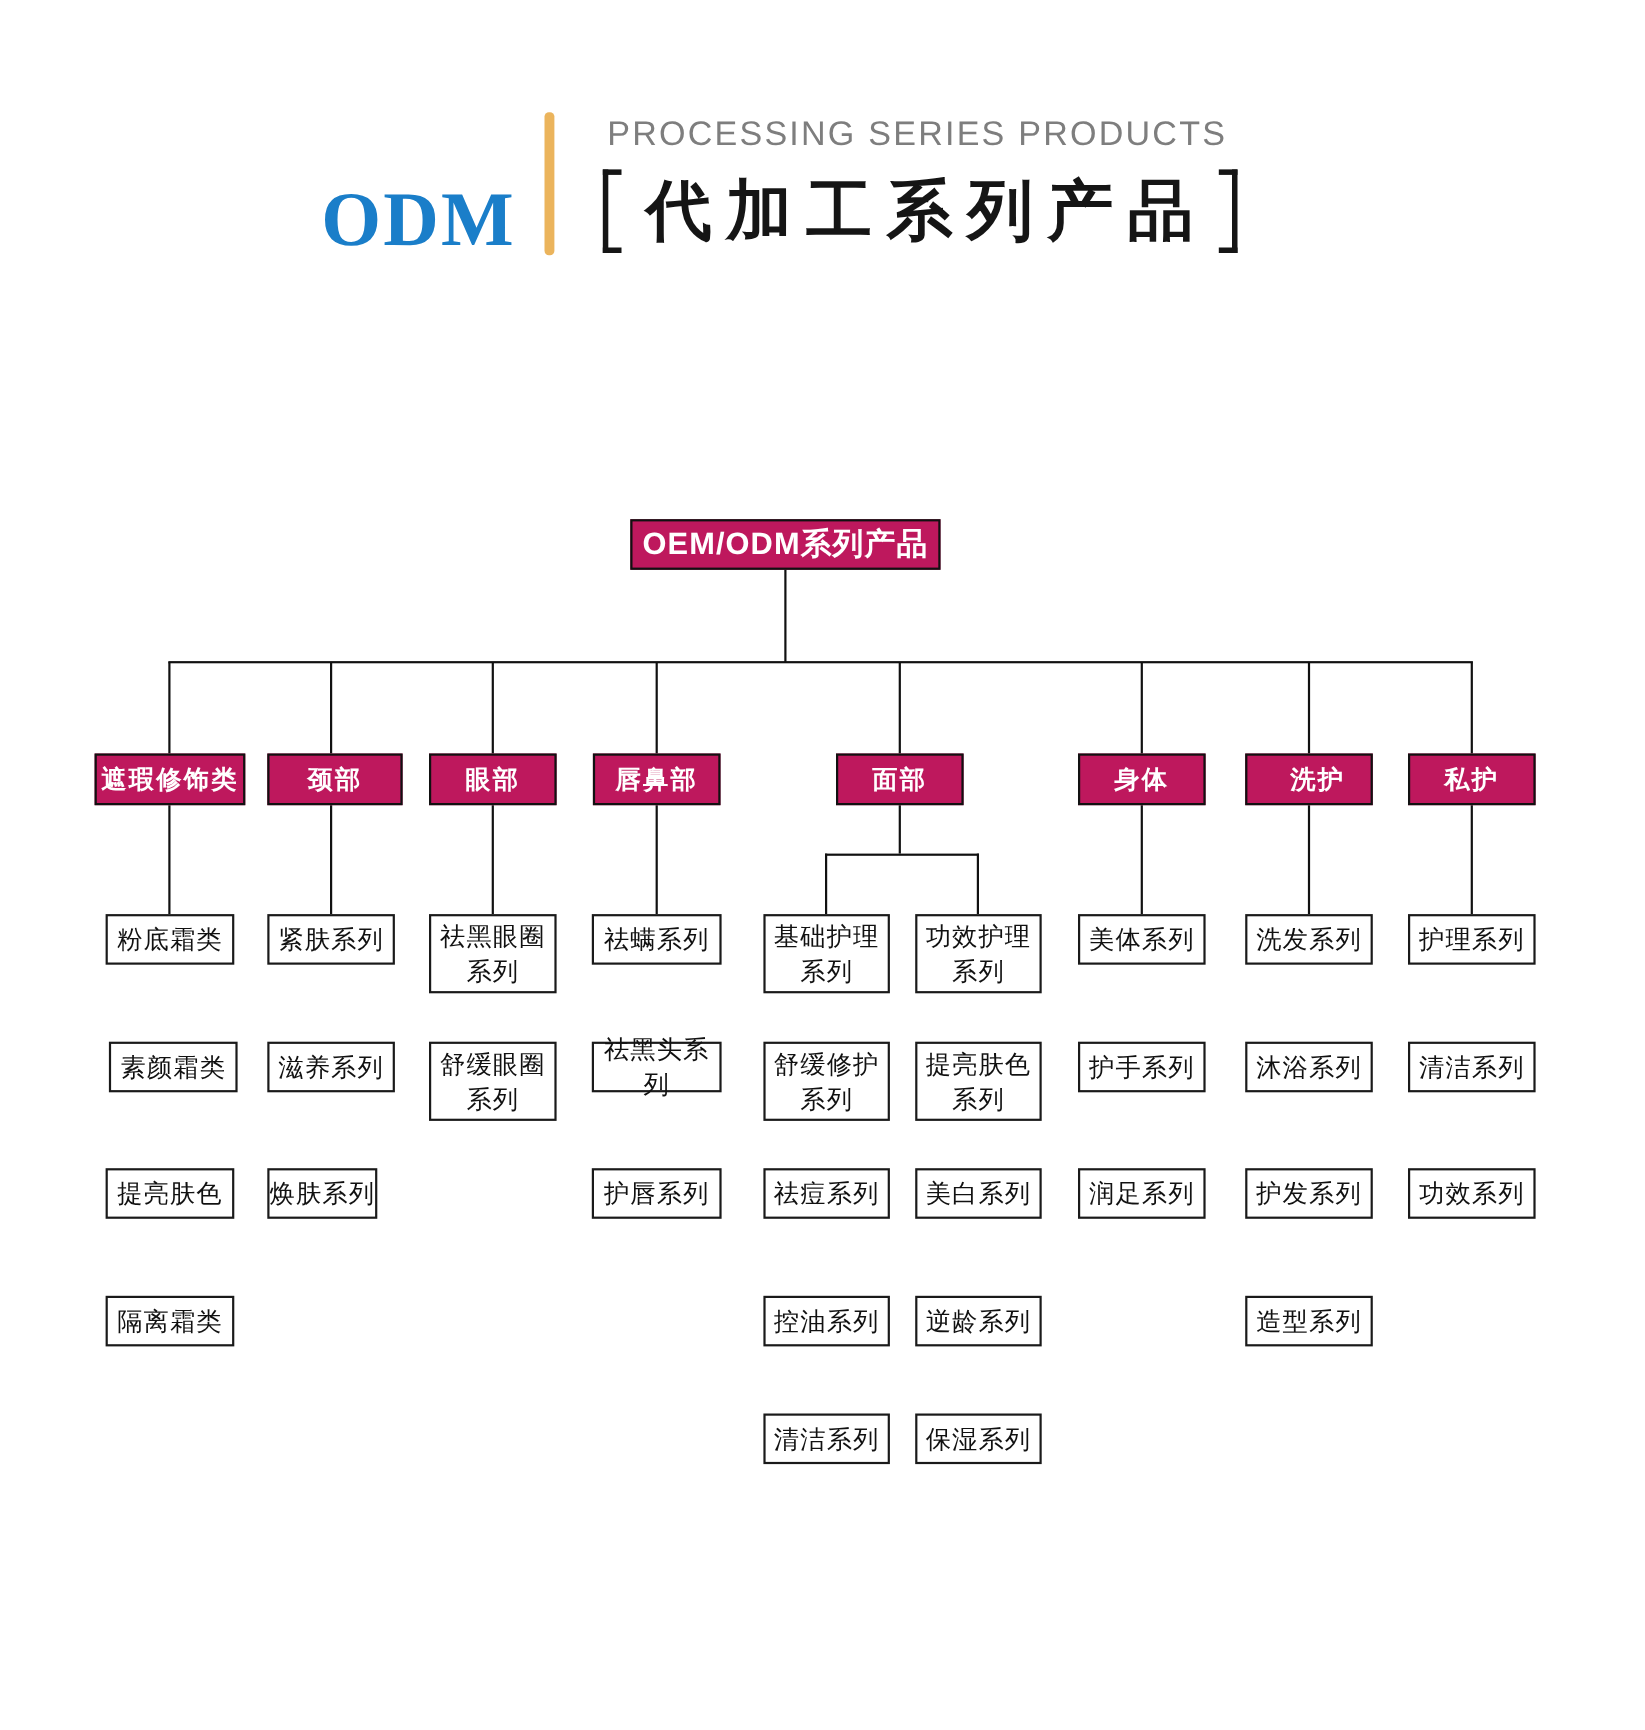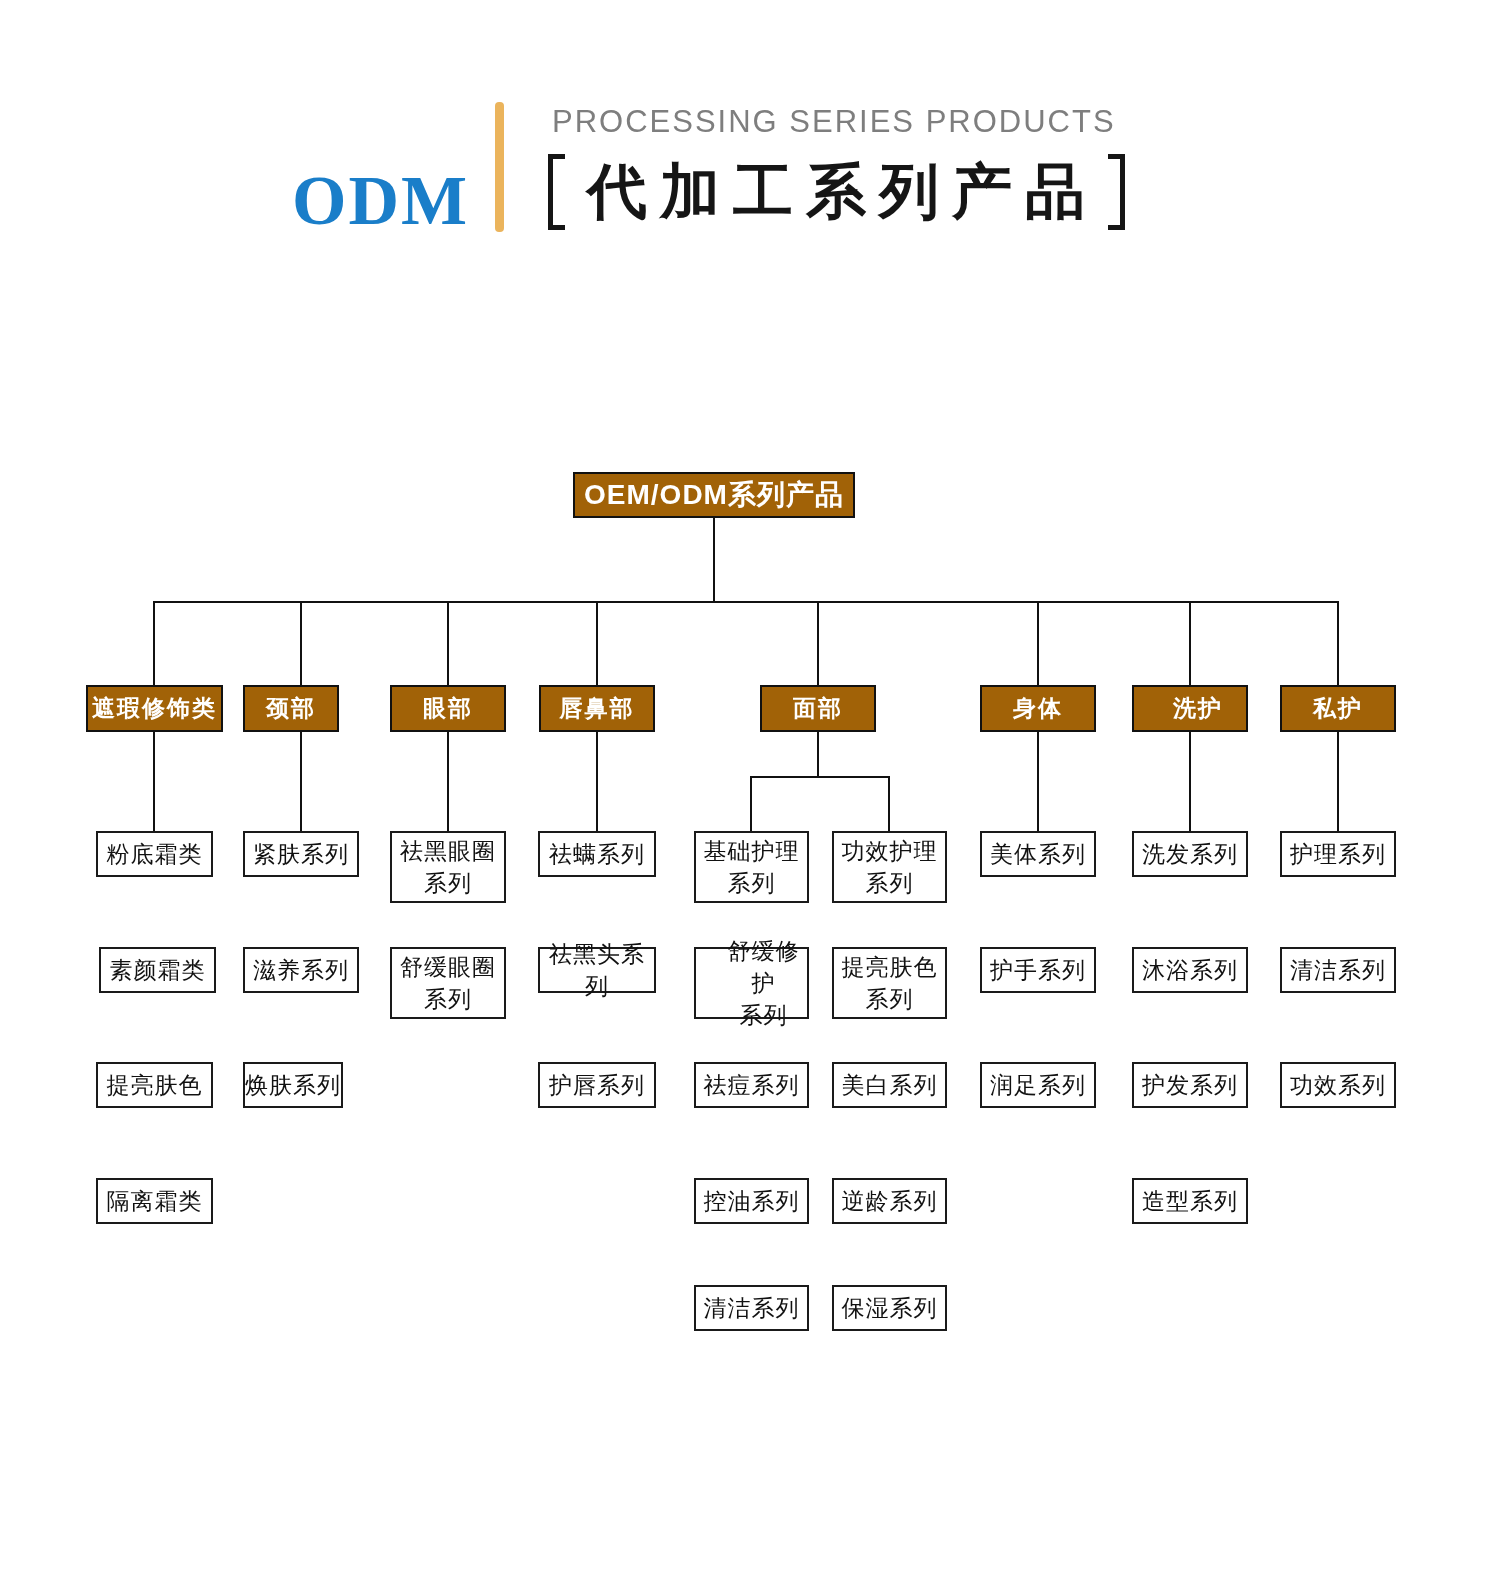--- a/index.html
+++ b/index.html
@@ -63,21 +63,21 @@
   .node{
     position:absolute;
     box-sizing:border-box;
     display:flex;
     align-items:center;
     justify-content:center;
     text-align:center;
     white-space:pre-line;
   }
   .node.blue{
-    background:#a16207;
+    background:#be185d;
     border:2px solid #111111;
     color:#ffffff;
     font-weight:bold;
     font-size:23px;
     letter-spacing:2px;
   }
   .node.root{
     font-size:28px;
     letter-spacing:1px;
   }
@@ -128,21 +128,21 @@
   <div class="lv" style="left:1037px;top:732px;height:99px;"></div>
   <div class="lv" style="left:1189px;top:732px;height:99px;"></div>
   <div class="lv" style="left:1337px;top:732px;height:99px;"></div>
 
   <div class="lv" style="left:817px;top:732px;height:44px;"></div>
   <div class="lh" style="left:750px;top:776px;width:140px;"></div>
   <div class="lv" style="left:750px;top:776px;height:55px;"></div>
   <div class="lv" style="left:888px;top:776px;height:55px;"></div>
 
   <div class="node blue" style="left:86px;top:685px;width:137px;height:47px;">遮瑕修饰类</div>
-  <div class="node blue" style="left:243px;top:685px;width:96px;height:47px;">颈部</div>
+  <div class="node blue" style="left:243px;top:685px;width:123px;height:47px;">颈部</div>
   <div class="node blue" style="left:390px;top:685px;width:116px;height:47px;">眼部</div>
   <div class="node blue" style="left:539px;top:685px;width:116px;height:47px;">唇鼻部</div>
   <div class="node blue" style="left:760px;top:685px;width:116px;height:47px;">面部</div>
   <div class="node blue" style="left:980px;top:685px;width:116px;height:47px;">身体</div>
   <div class="node blue" style="left:1132px;top:685px;width:116px;height:47px;padding-left:16px;">洗护</div>
   <div class="node blue" style="left:1280px;top:685px;width:116px;height:47px;">私护</div>
 
   <div class="node white" style="left:96px;top:831px;width:117px;height:46px;">粉底霜类</div>
   <div class="node white" style="left:99px;top:947px;width:117px;height:46px;">素颜霜类</div>
   <div class="node white" style="left:96px;top:1062px;width:117px;height:46px;">提亮肤色</div>
@@ -156,21 +156,21 @@
 系列</div>
   <div class="node white" style="left:390px;top:947px;width:116px;height:72px;">舒缓眼圈
 系列</div>
 
   <div class="node white" style="left:538px;top:831px;width:118px;height:46px;">祛螨系列</div>
   <div class="node white" style="left:538px;top:947px;width:118px;height:46px;">祛黑头系列</div>
   <div class="node white" style="left:538px;top:1062px;width:118px;height:46px;">护唇系列</div>
 
   <div class="node white" style="left:694px;top:831px;width:115px;height:72px;">基础护理
 系列</div>
-  <div class="node white" style="left:694px;top:947px;width:115px;height:72px;padding-left:24px;">舒缓修护
+  <div class="node white" style="left:694px;top:947px;width:115px;height:72px;">舒缓修护
 系列</div>
   <div class="node white" style="left:694px;top:1062px;width:115px;height:46px;">祛痘系列</div>
   <div class="node white" style="left:694px;top:1178px;width:115px;height:46px;">控油系列</div>
   <div class="node white" style="left:694px;top:1285px;width:115px;height:46px;">清洁系列</div>
 
   <div class="node white" style="left:832px;top:831px;width:115px;height:72px;">功效护理
 系列</div>
   <div class="node white" style="left:832px;top:947px;width:115px;height:72px;">提亮肤色
 系列</div>
   <div class="node white" style="left:832px;top:1062px;width:115px;height:46px;">美白系列</div>

